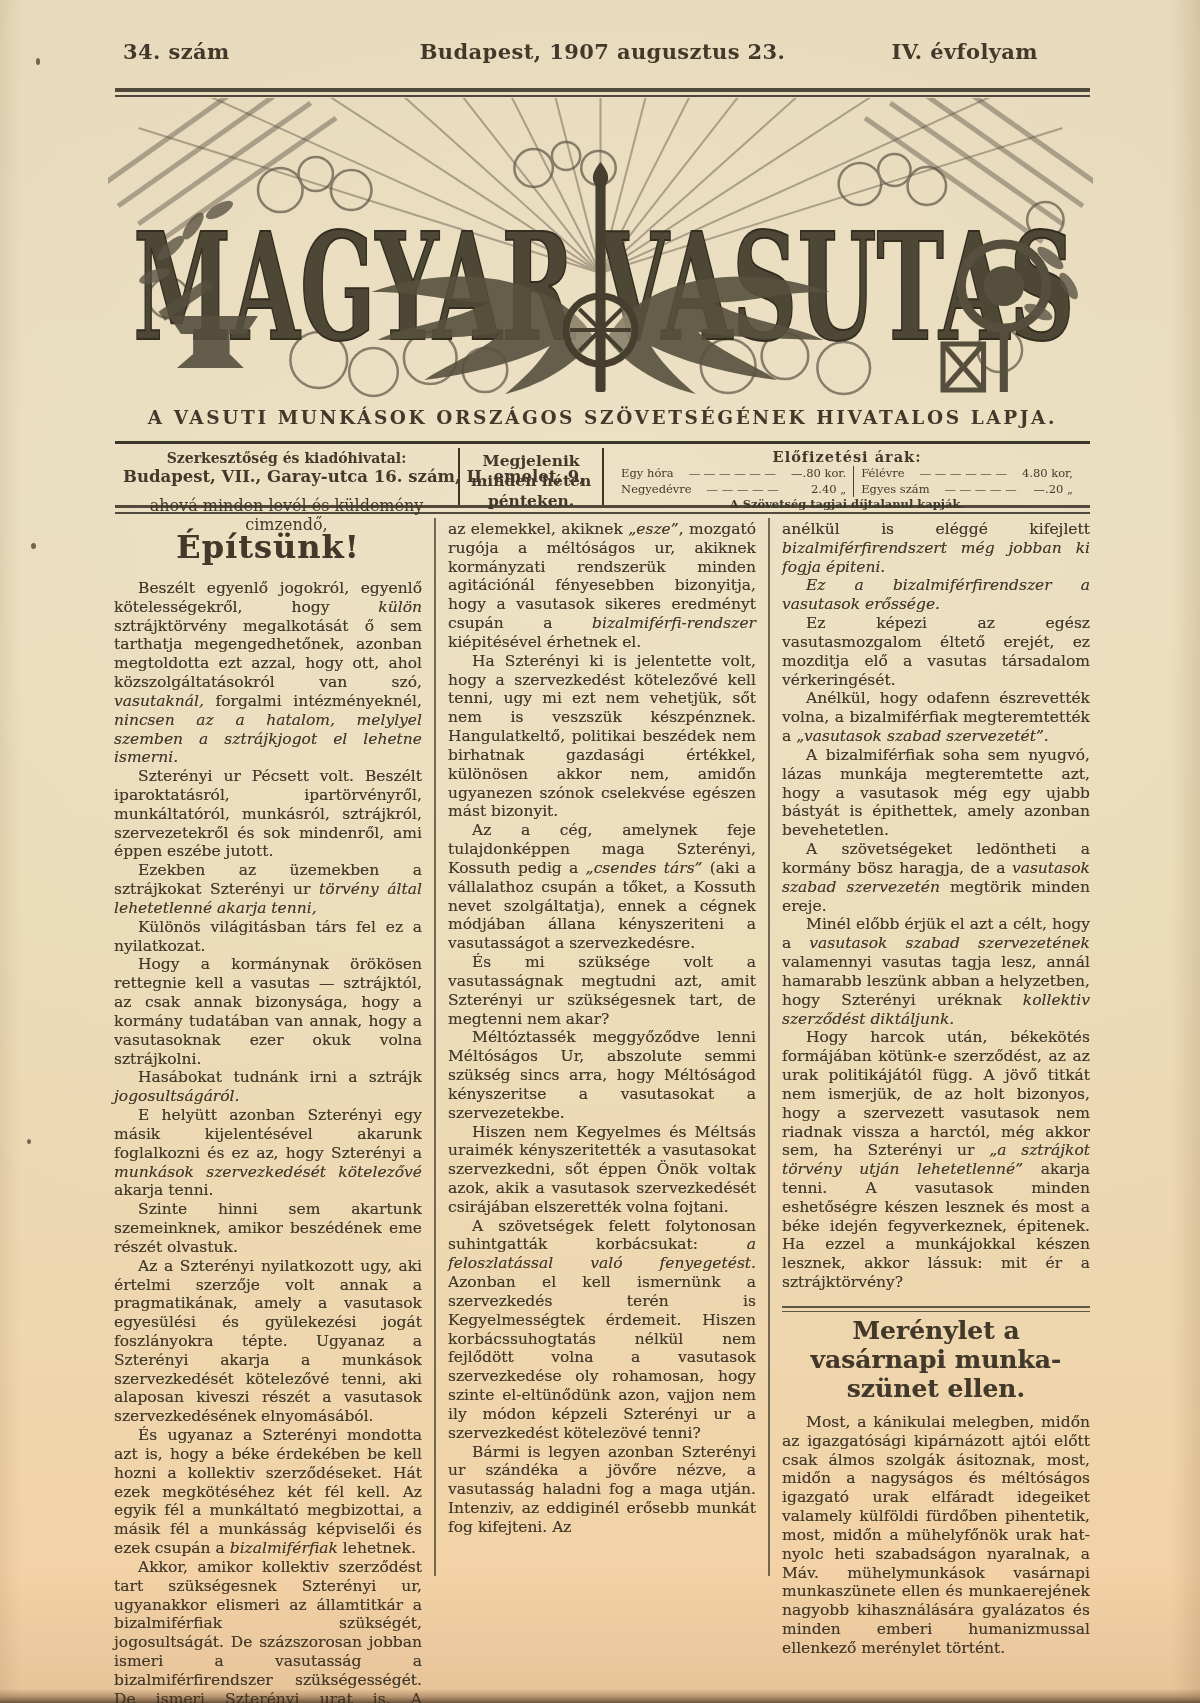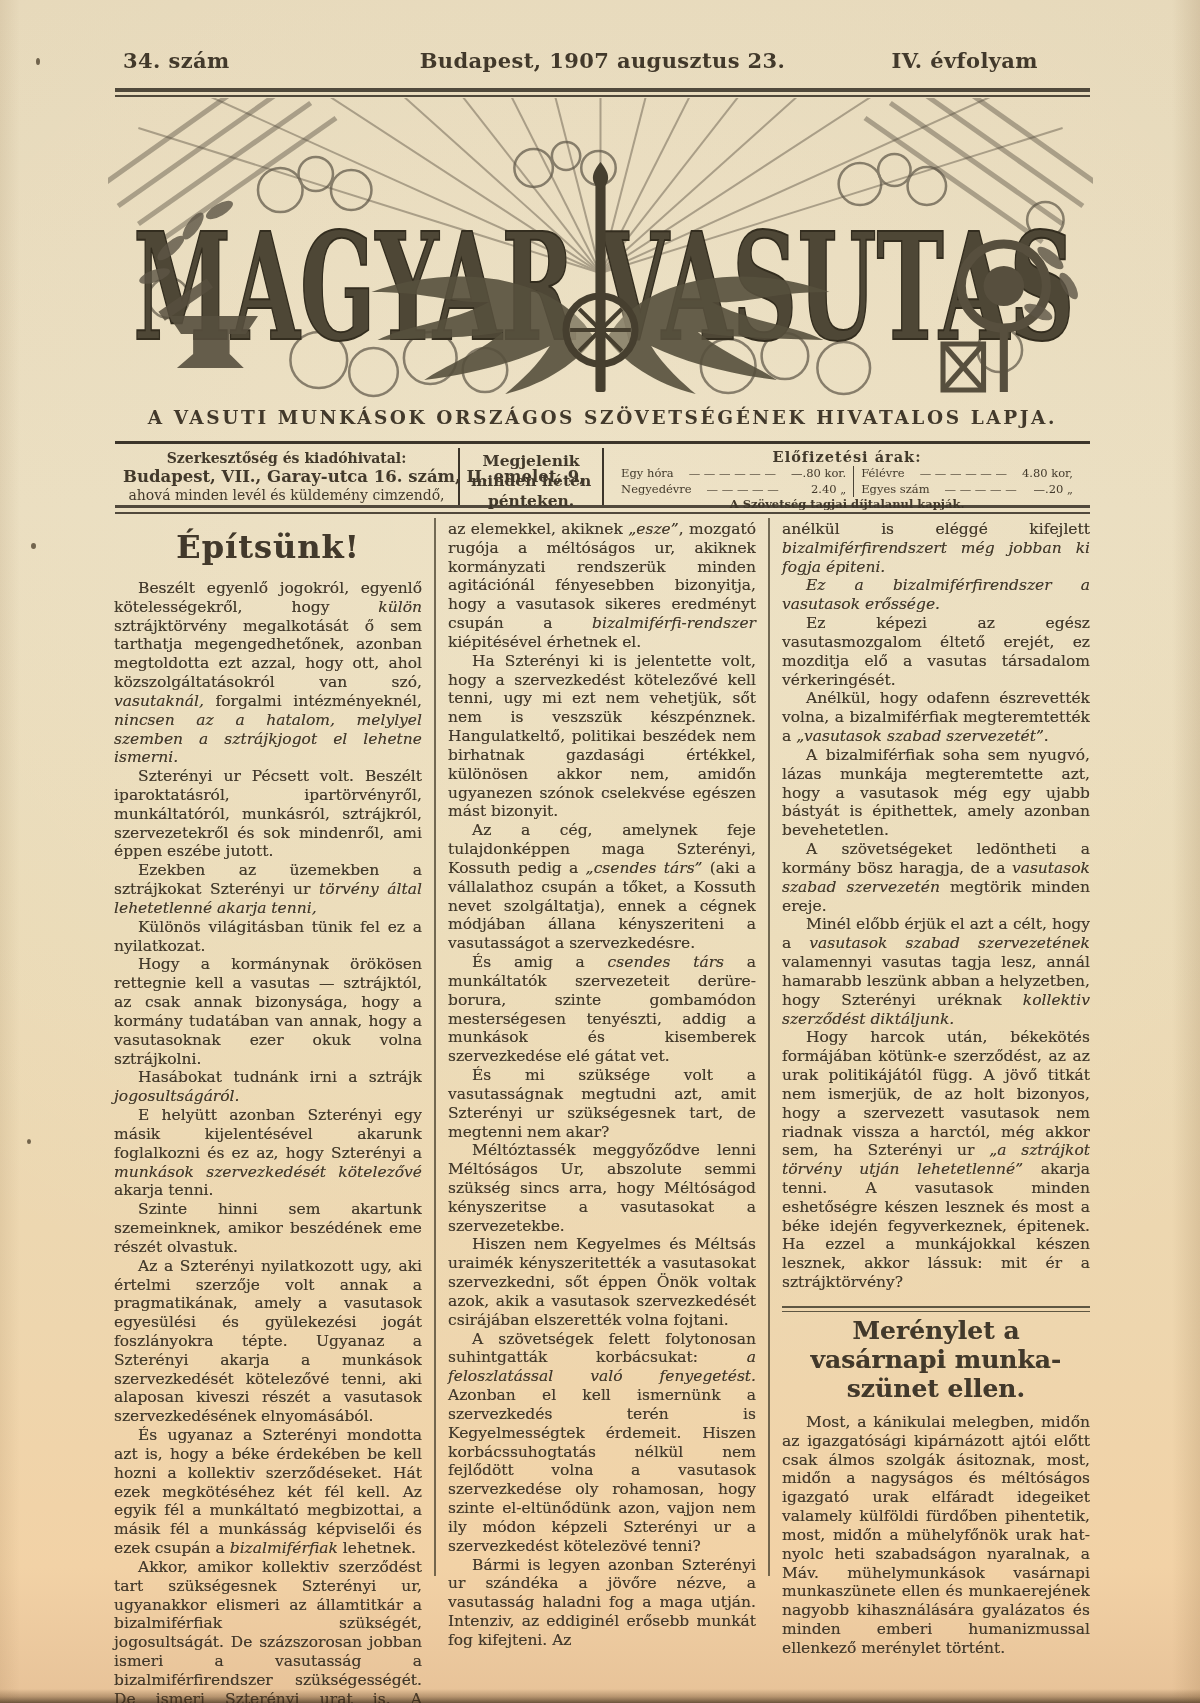--- a/index.html
+++ b/index.html
@@ -8,21 +8,21 @@
 
   .page {
     position: relative; width: 1200px; height: 1703px; overflow: hidden;
     color: var(--ink, #42392b);
     background:
       radial-gradient(130% 80% at 50% 30%, rgba(255,250,235,0.20), rgba(0,0,0,0) 65%),
       linear-gradient(180deg, #e6d8b9 0%, #e9dcbd 30%, #eadab6 55%, #eed6ae 78%, #f2d2a6 92%, #e7c298 100%);
   }
 
   
-  .hdr { position: absolute; left: 115px; width: 975px; top: 48px;
+  .hdr { position: absolute; left: 115px; width: 975px; top: 39px;
          display: flex; align-items: baseline; font-weight: bold; font-size: 21px; letter-spacing: .4px; }
   .hdr-issue { width: 28%; text-align: left; padding-left: 8px; }
   .hdr-date  { width: 44%; text-align: center; }
   .hdr-vol   { width: 28%; text-align: right; padding-right: 52px; }
 
   .rule-double { position: absolute; left: 115px; width: 975px; height: 9px;
                  border-top: 4px solid var(--rule, #3c352a); border-bottom: 2px solid var(--rule, #3c352a); opacity: .88; }
   .rule-hdr { top: 88px; }
   .rule-infobar-bottom { top: 505px; border-top-width: 3px; }
 
@@ -32,21 +32,21 @@
 
   .subtitle { position: absolute; left: 115px; width: 975px; top: 407px; text-align: center;
               font-weight: bold; font-size: 18.5px; letter-spacing: 2.6px; }
 
   
   .infobar { position: absolute; left: 115px; width: 975px; top: 441px; height: 64px;
              border-top: 3px solid var(--rule, #3c352a); display: flex; padding-top: 4px; }
   .cell-edit { width: 345px; border-right: 2px solid var(--rule, #3c352a); text-align: center; padding: 2px 8px; }
   .edit-label { font-weight: bold; font-size: 14px; }
   .edit-addr  { font-weight: bold; font-size: 16.5px; margin-top: 1px; white-space: nowrap; }
-  .edit-note  { font-size: 14px; margin-top: 1px; }
+  .edit-note  { font-size: 16px; margin-top: 10px; }
   .cell-sched { width: 196px; border-right: 2px solid var(--rule, #3c352a); text-align: center;
                 font-weight: bold; font-size: 15.5px; line-height: 1.28; padding-top: 3px; }
   .cell-sub { flex: 1; padding: 0 10px; font-size: 11.5px; display: flex; flex-direction: column; }
   .sub-title { text-align: center; font-weight: bold; font-size: 14.5px; letter-spacing: 1px; }
   .sub-cols { display: flex; margin-top: 1px; }
   .sub-col { flex: 1; padding: 0 7px; }
   .sub-col + .sub-col { border-left: 1.5px solid #4a4336; }
   .sub-row { display: flex; gap: 15px; line-height: 1.35; white-space: nowrap; align-items: center; }
   .sub-dashes { flex: 1; overflow: hidden; opacity: .85; }
   .sub-note { text-align: center; font-weight: bold; font-size: 11.5px; }
@@ -229,34 +229,33 @@
     </div>
   </div>
   <div class="rule-double rule-infobar-bottom"></div>
 
   <div class="cols">
     <div class="col">
         <h1 class="head-h1">Építsünk!</h1>
         <p class="">Beszélt egyenlő jogokról, egyenlő kötelességekről, hogy <i>külön</i> sztrájktörvény megalkotását ő sem tarthatja megengedhetőnek, azonban megtoldotta ezt azzal, hogy ott, ahol közszolgáltatásokról van szó, <i>vasutaknál,</i> forgalmi intézményeknél, <i>nincsen az a hatalom, melylyel szemben a sztrájkjogot el lehetne ismerni.</i></p>
         <p class="">Szterényi ur Pécsett volt. Beszélt iparoktatásról, ipartörvényről, munkáltatóról, munkásról, sztrájkról, szervezetekről és sok mindenről, ami éppen eszébe jutott.</p>
         <p class="">Ezekben az üzemekben a sztrájkokat Szterényi ur <i>törvény által lehetetlenné akarja tenni,</i></p>
-        <p class="">Különös világitásban tünik fel ez a nyilatkozat.</p>
+        <p class="">Különös világitásban társ fel ez a nyilatkozat.</p>
         <p class="">Hogy a kormánynak örökösen rettegnie kell a vasutas — sztrájktól, az csak annak bizonysága, hogy a kormány tudatában van annak, hogy a vasutasoknak ezer okuk volna sztrájkolni.</p>
         <p class="">Hasábokat tudnánk irni a sztrájk <i>jogosultságáról.</i></p>
         <p class="">E helyütt azonban Szterényi egy másik kijelentésével akarunk foglalkozni és ez az, hogy Szterényi a <i>munkások szervezkedését kötelezővé</i> akarja tenni.</p>
         <p class="">Szinte hinni sem akartunk szemeinknek, amikor beszédének eme részét olvastuk.</p>
         <p class="">Az a Szterényi nyilatkozott ugy, aki értelmi szerzője volt annak a pragmatikának, amely a vasutasok egyesülési és gyülekezési jogát foszlányokra tépte. Ugyanaz a Szterényi akarja a munkások szervezkedését kötelezővé tenni, aki alaposan kiveszi részét a vasutasok szervezkedésének elnyomásából.</p>
         <p class="">És ugyanaz a Szterényi mondotta azt is, hogy a béke érdekében be kell hozni a kollektiv szerződéseket. Hát ezek megkötéséhez két fél kell. Az egyik fél a munkáltató megbizottai, a másik fél a munkásság képviselői és ezek csupán a <i>bizalmiférfiak</i> lehetnek.</p>
         <p class="">Akkor, amikor kollektiv szerződést tart szükségesnek Szterényi ur, ugyanakkor elismeri az államtitkár a bizalmiférfiak szükségét, jogosultságát. De százszorosan jobban ismeri a vasutasság a bizalmiférfirendszer szükségességét. De ismeri Szterényi urat is. A vasutasság tisztában van azokkal</p>
       </div>
     <div class="col">
         <p class="noindent">az elemekkel, akiknek <i>„esze”</i>, mozgató rugója a méltóságos ur, akiknek kormányzati rendszerük minden agitációnál fényesebben bizonyitja, hogy a vasutasok sikeres eredményt csupán a <i>bizalmiférfi-rendszer</i> kiépitésével érhetnek el.</p>
         <p class="">Ha Szterényi ki is jelentette volt, hogy a szervezkedést kötelezővé kell tenni, ugy mi ezt nem vehetjük, sőt nem is veszszük készpénznek. Hangulatkeltő, politikai beszédek nem birhatnak gazdasági értékkel, különösen akkor nem, amidőn ugyanezen szónok cselekvése egészen mást bizonyit.</p>
         <p class="">Az a cég, amelynek feje tulajdonképpen maga Szterényi, Kossuth pedig a <i>„csendes társ”</i> (aki a vállalathoz csupán a tőket, a Kossuth nevet szolgáltatja), ennek a cégnek módjában állana kényszeriteni a vasutasságot a szervezkedésre.</p>
-        <p class="">És amig a <i>csendes társ</i> a munkáltatók szervezeteit derüre-borura, szinte gombamódon mesterségesen tenyészti, addig a munkások és kisemberek szervezkedése elé gátat vet.</p>
         <p class="">És mi szüksége volt a vasutasságnak megtudni azt, amit Szterényi ur szükségesnek tart, de megtenni nem akar?</p>
         <p class="">Méltóztassék meggyőződve lenni Méltóságos Ur, abszolute semmi szükség sincs arra, hogy Méltóságod kényszeritse a vasutasokat a szervezetekbe.</p>
         <p class="">Hiszen nem Kegyelmes és Méltsás uraimék kényszeritették a vasutasokat szervezkedni, sőt éppen Önök voltak azok, akik a vasutasok szervezkedését csirájában elszerették volna fojtani.</p>
         <p class="">A szövetségek felett folytonosan suhintgatták korbácsukat: <i>a feloszlatással való fenyegetést.</i> Azonban el kell ismernünk a szervezkedés terén is Kegyelmességtek érdemeit. Hiszen korbácssuhogtatás nélkül nem fejlődött volna a vasutasok szervezkedése oly rohamosan, hogy szinte el-eltünődünk azon, vajjon nem ily módon képzeli Szterényi ur a szervezkedést kötelezövé tenni?</p>
         <p class="">Bármi is legyen azonban Szterényi ur szándéka a jövőre nézve, a vasutasság haladni fog a maga utján. Intenziv, az eddiginél erősebb munkát fog kifejteni. Az</p>
       </div>
     <div class="col">
         <p class="noindent">anélkül is eléggé kifejlett <i>bizalmiférfirendszert még jobban ki fogja épiteni.</i></p>
         <p class=""><i>Ez a bizalmiférfirendszer a vasutasok erőssége.</i></p>
         <p class="">Ez képezi az egész vasutasmozgalom éltető erejét, ez mozditja elő a vasutas társadalom vérkeringését.</p>

